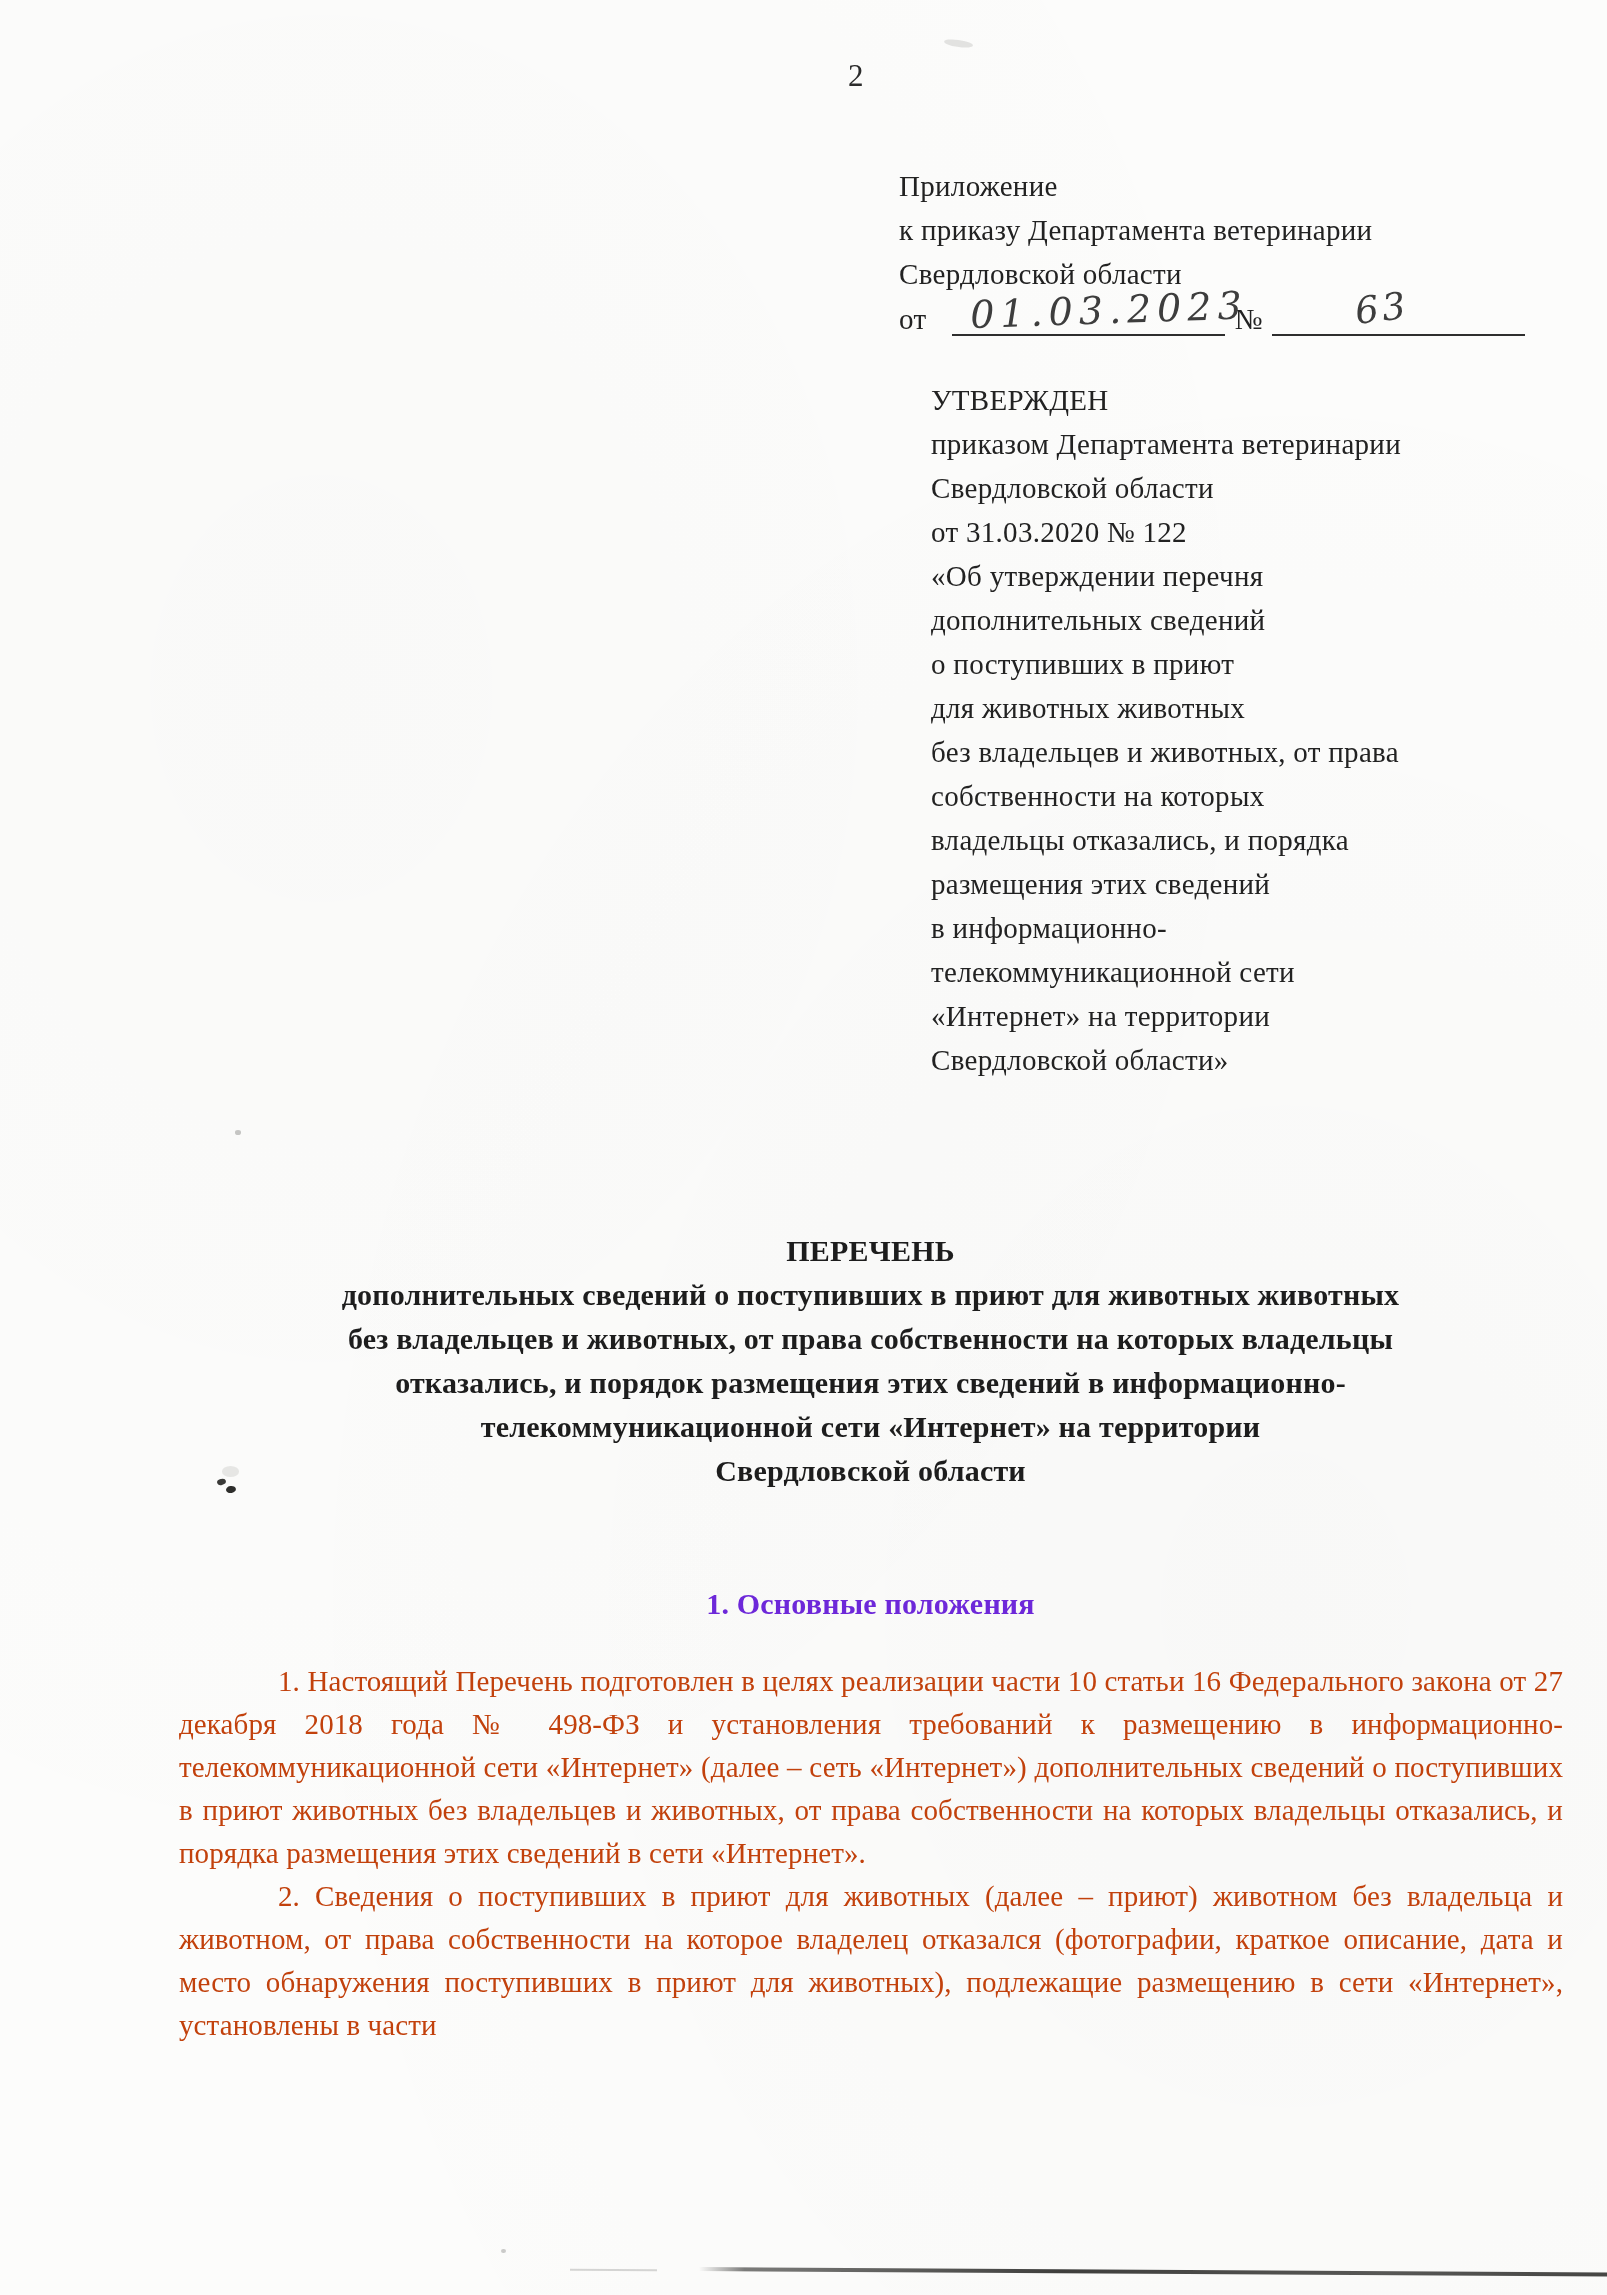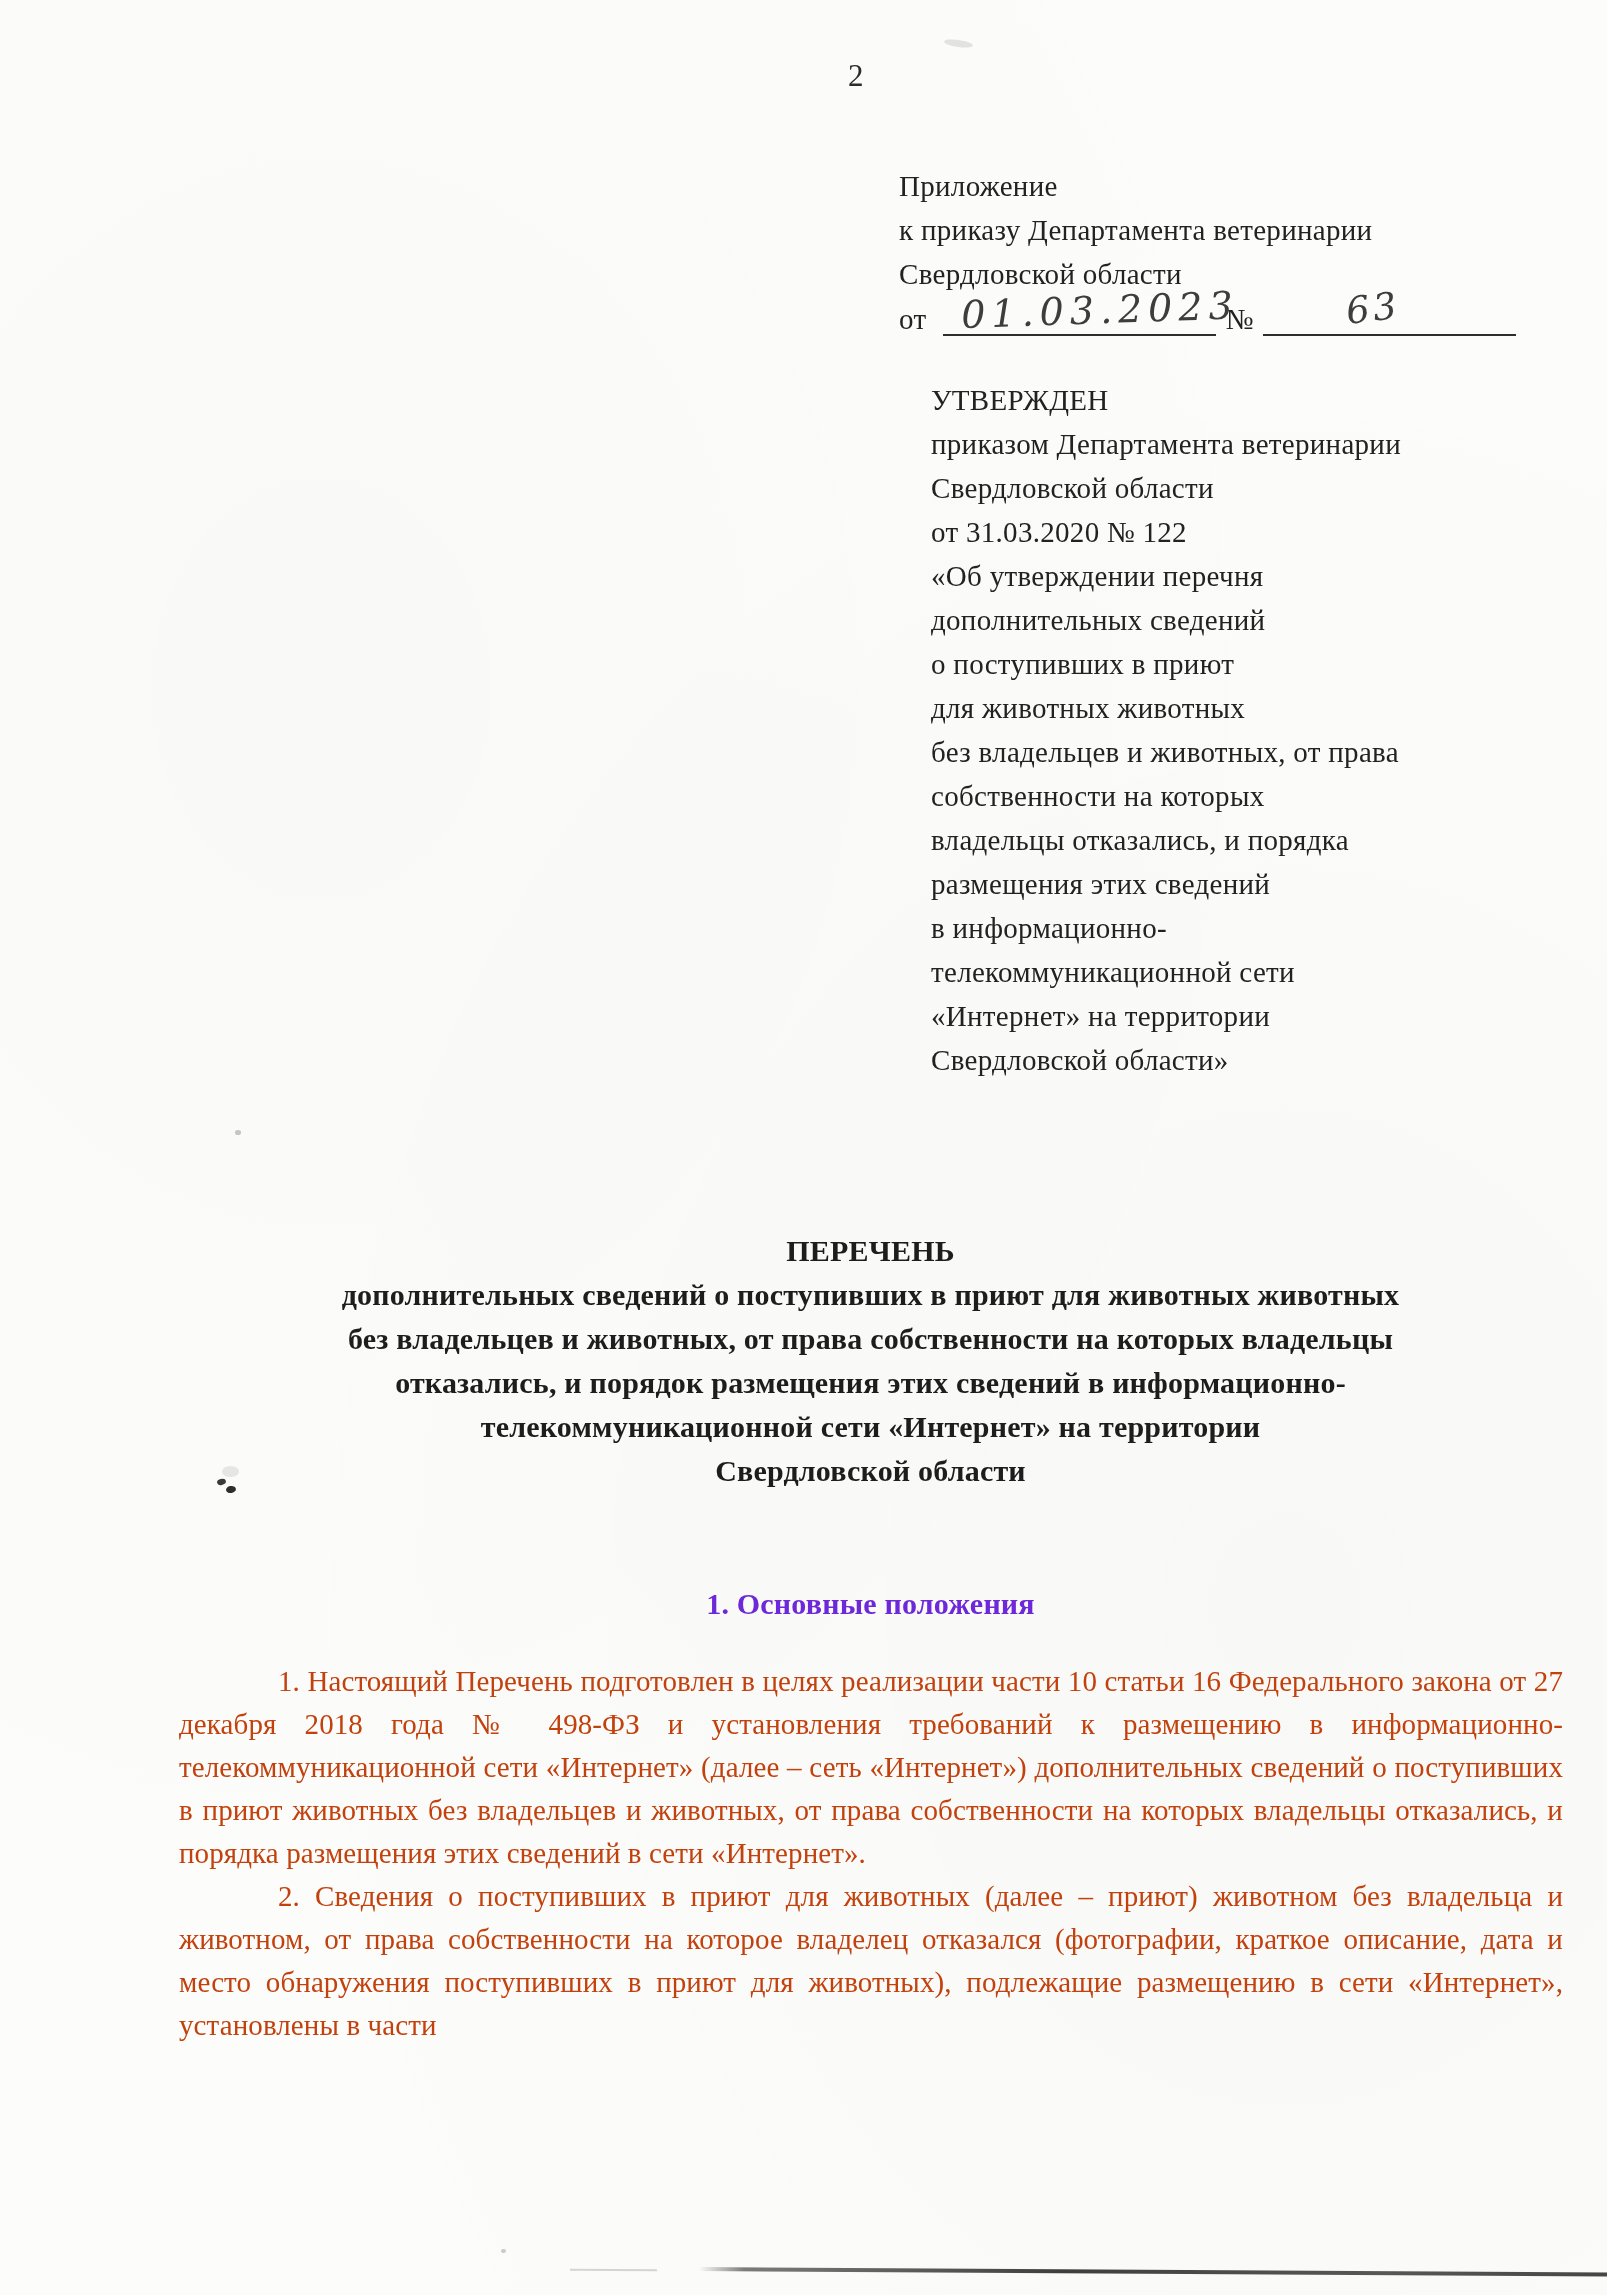--- a/index.html
+++ b/index.html
@@ -27,21 +27,21 @@
   .req-block {
     position:absolute; left:899px; width:682px;
     font-size:29px; line-height:44px; letter-spacing:0.3px; color:#222;
   }
   .appendix-block { top:164px; }
   .approval-block { top:378px; line-height:44px;margin-left:32px; }
   .req-line { white-space:nowrap; }
 
   
   .date-line { white-space:nowrap; margin-top:1.3px; }
-  .date-prefix { margin-right:17px; }
+  .date-prefix { margin-right:26px; }
   .blank {
     display:inline-block;
     border-bottom:2.7px solid #2e2e2e;
     height:32px;
     position:relative;
     vertical-align:-6.7px;
   }
   .blank-date { width:273px; }
   .blank-num  { width:253px; margin-left:1.3px; }
   .num-sign { margin:0 8px 0 9.4px; }

